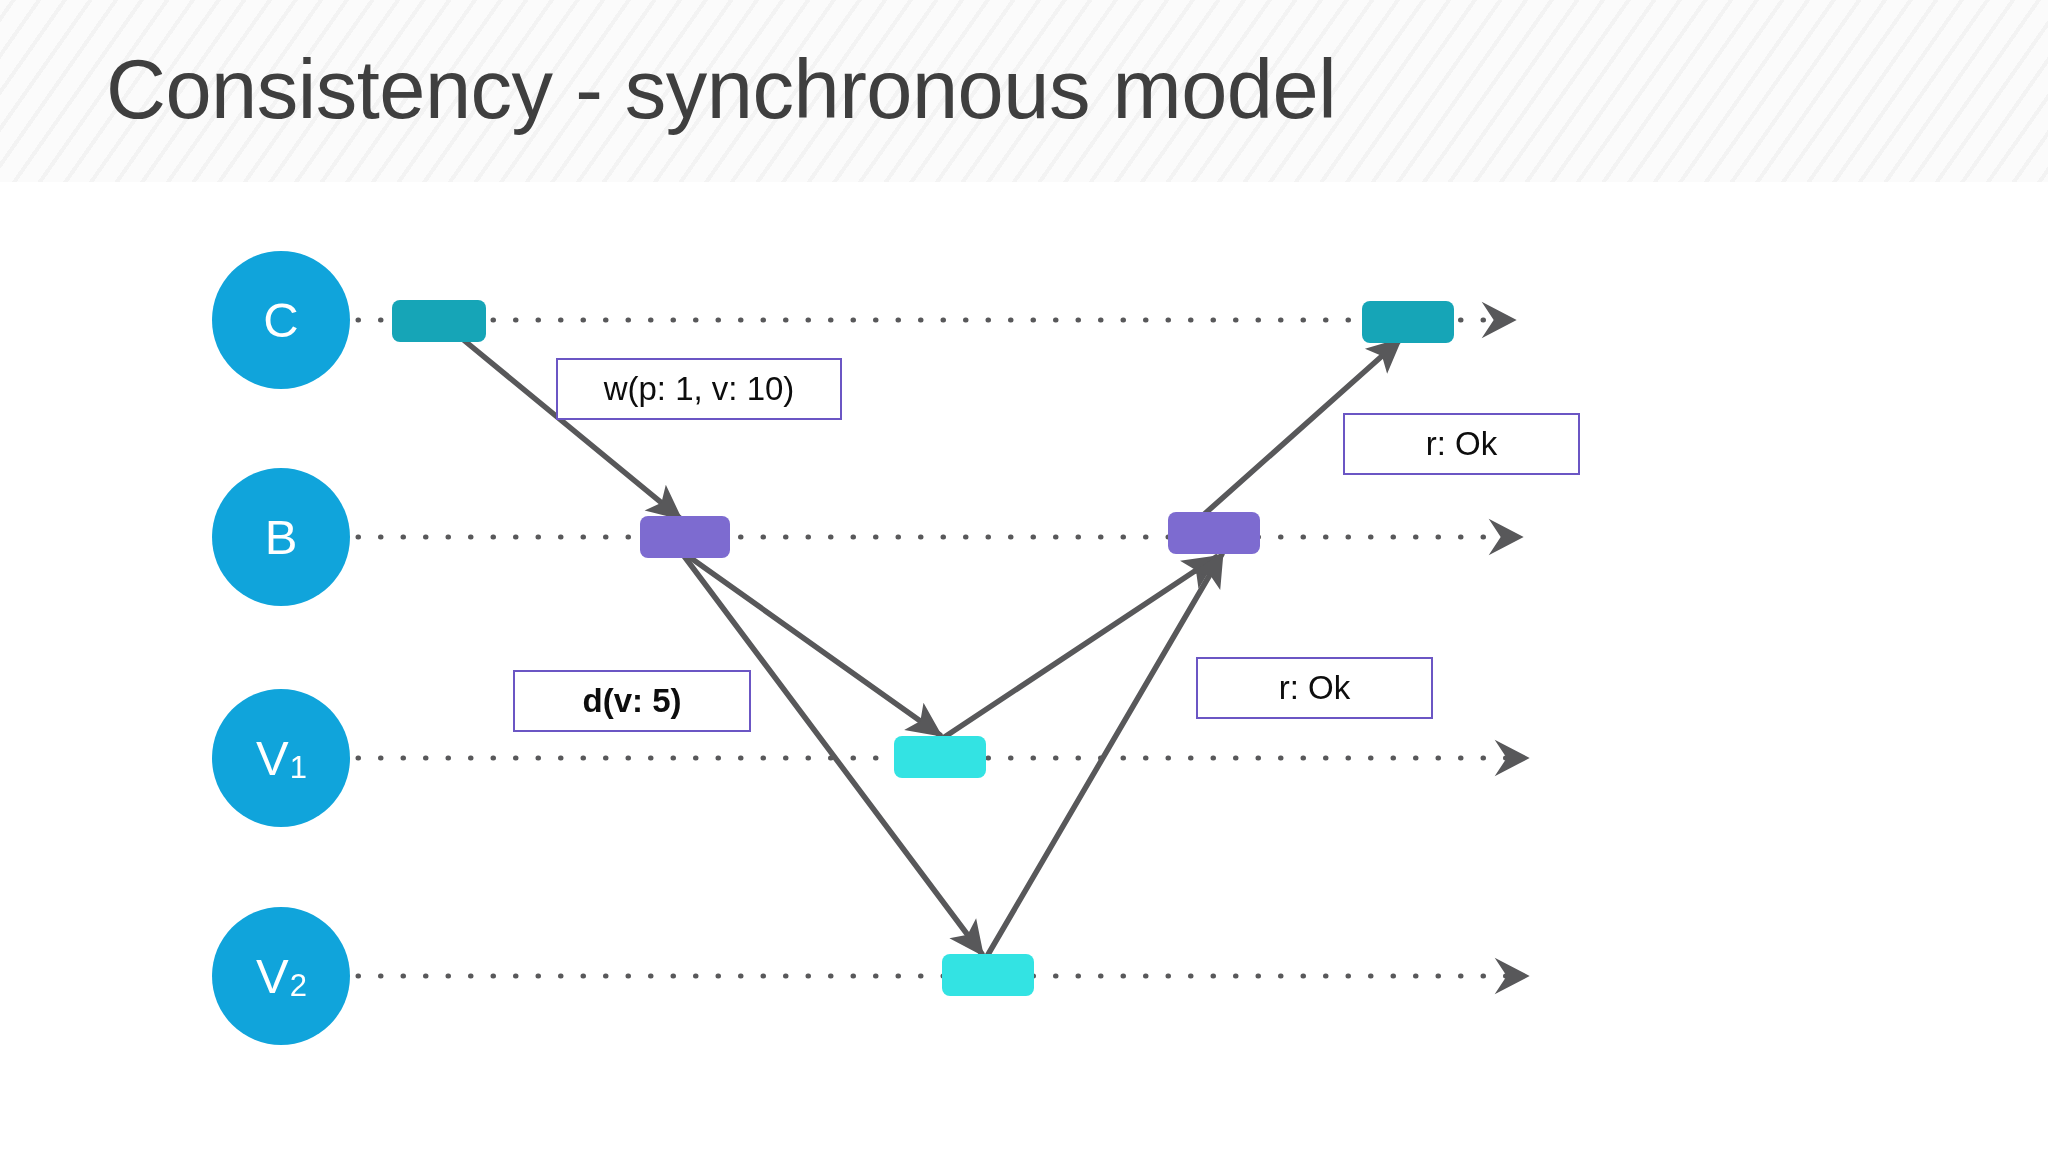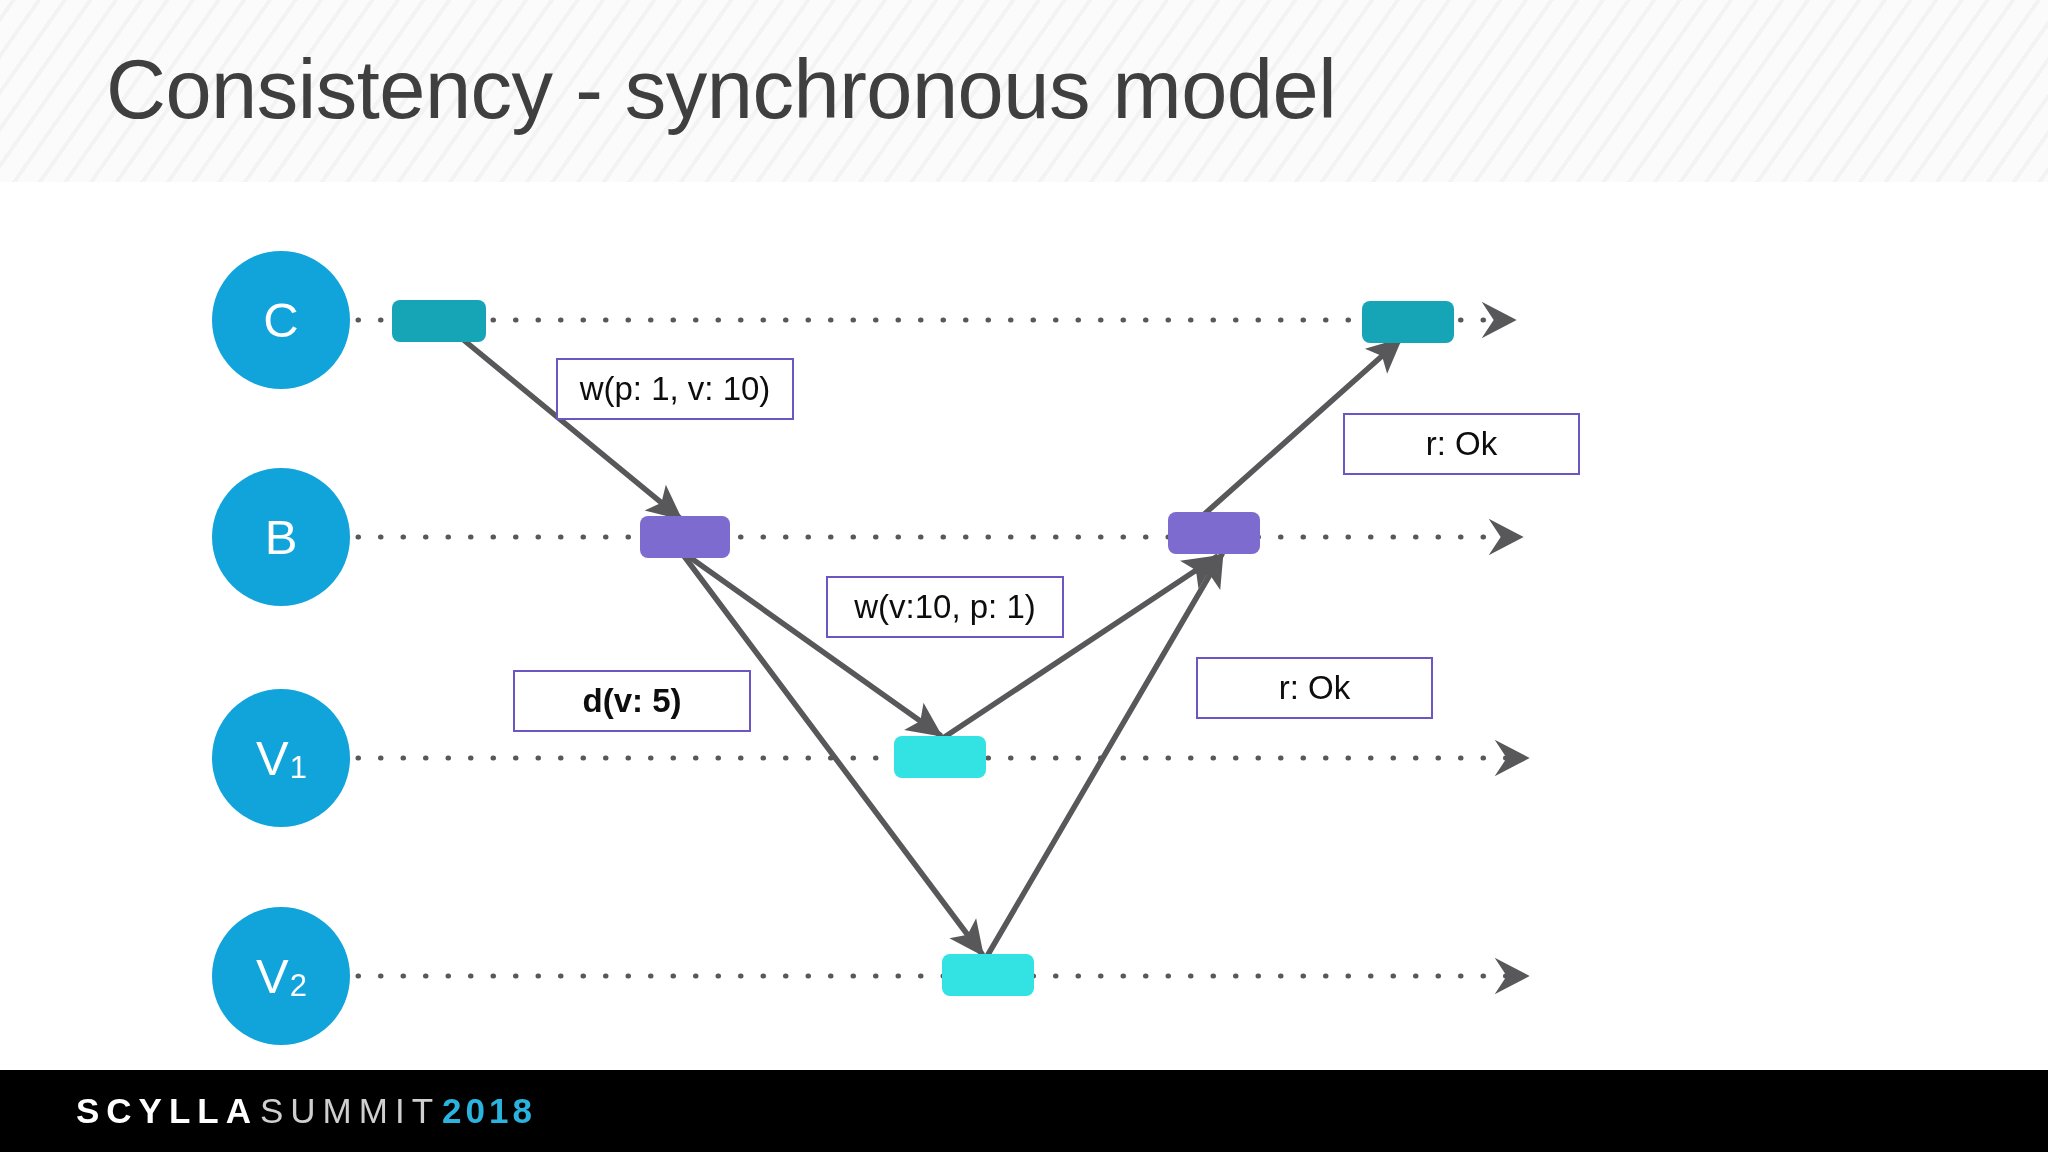--- a/index.html
+++ b/index.html
@@ -216,43 +216,33 @@
         <span class="sub">2</span>
     </div>
 
     <div class="bar teal" style="left:392px;  top:118px; width:94px;  height:42px;"></div>
     <div class="bar purple" style="left:640px;  top:334px; width:90px;  height:42px;"></div>
     <div class="bar cyan" style="left:894px;  top:554px; width:92px;  height:42px;"></div>
     <div class="bar cyan" style="left:942px;  top:772px; width:92px;  height:42px;"></div>
     <div class="bar purple" style="left:1168px; top:330px; width:92px;  height:42px;"></div>
     <div class="bar teal" style="left:1362px; top:119px; width:92px;  height:42px;"></div>
 
-    <div class="msg-box" style="left:556px; top:176px; width:238px; height:62px;">
+    <div class="msg-box" style="left:556px; top:176px; width:286px; height:62px;">
       <span>w(p: 1, v: 10)</span>
     </div>
 
     <div class="msg-box" style="left:1343px; top:231px; width:237px; height:62px;">
       <span>r: Ok</span>
     </div>
 
-    <div class="msg-box" style="left:826px; top:394px; width:238px; height:62px;">
-      <span>w(v:10, p: 1)</span>
-    </div>
 
     <div class="msg-box" style="left:513px; top:488px; width:238px; height:62px;font-weight:bold;">
       <span>d(v: 5)</span>
     </div>
 
     <div class="msg-box" style="left:1196px; top:475px; width:237px; height:62px;">
       <span>r: Ok</span>
     </div>
 
   </div>
 
-  <div class="footer">
-    <div class="footer-logo">
-      <span class="logo-scylla">SCYLLA</span>
-      <span class="logo-summit">SUMMIT</span>
-      <span class="logo-year">2018</span>
-    </div>
-  </div>
 
 </div>
 
 </body></html>

